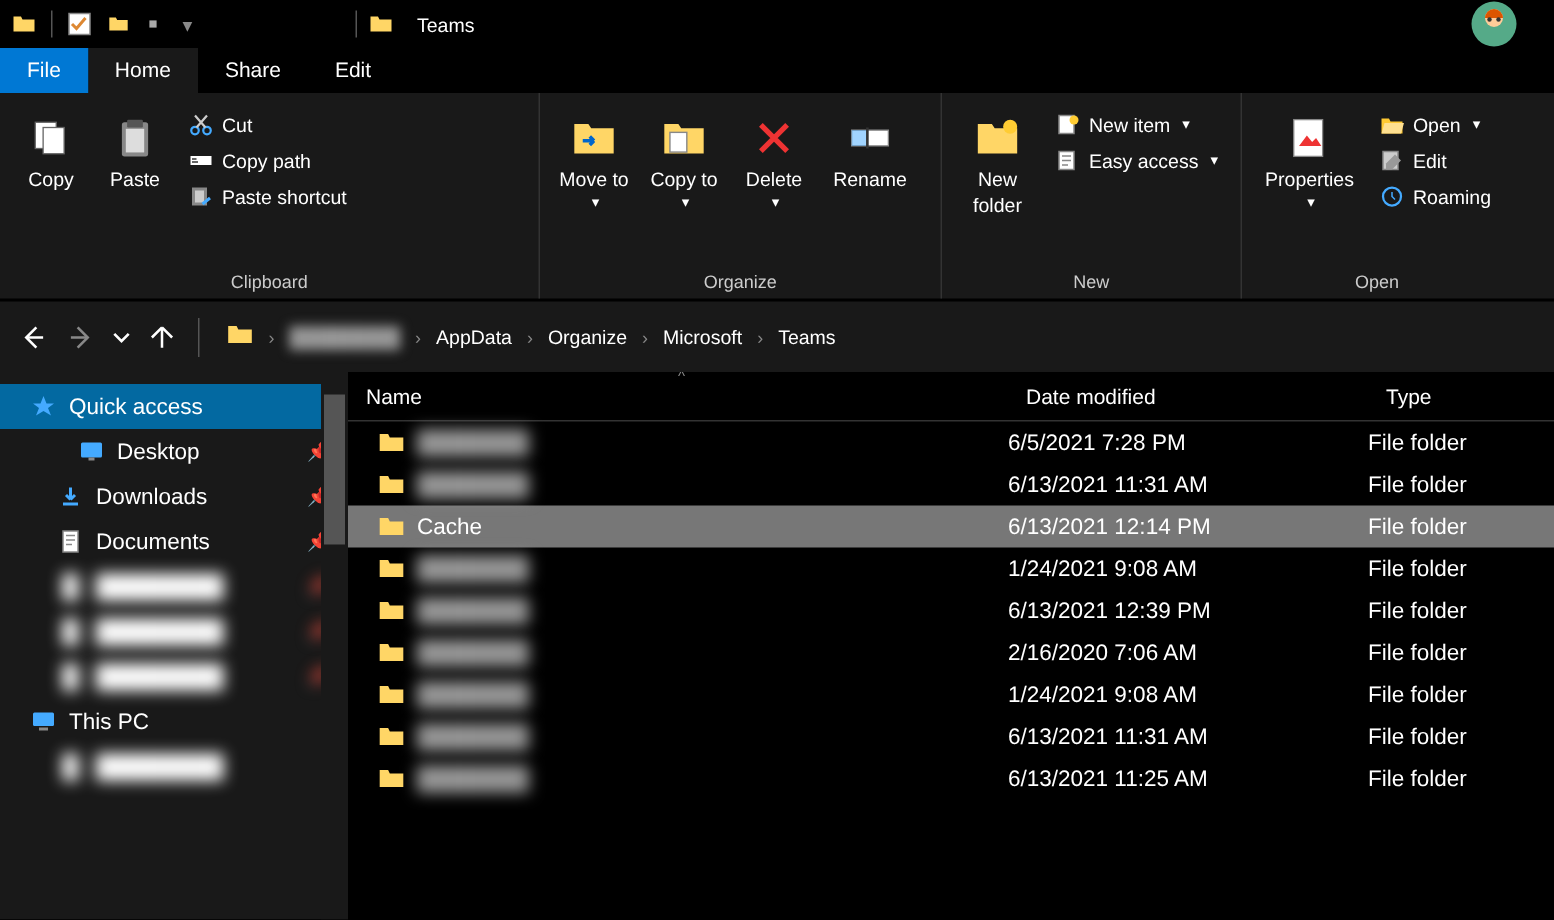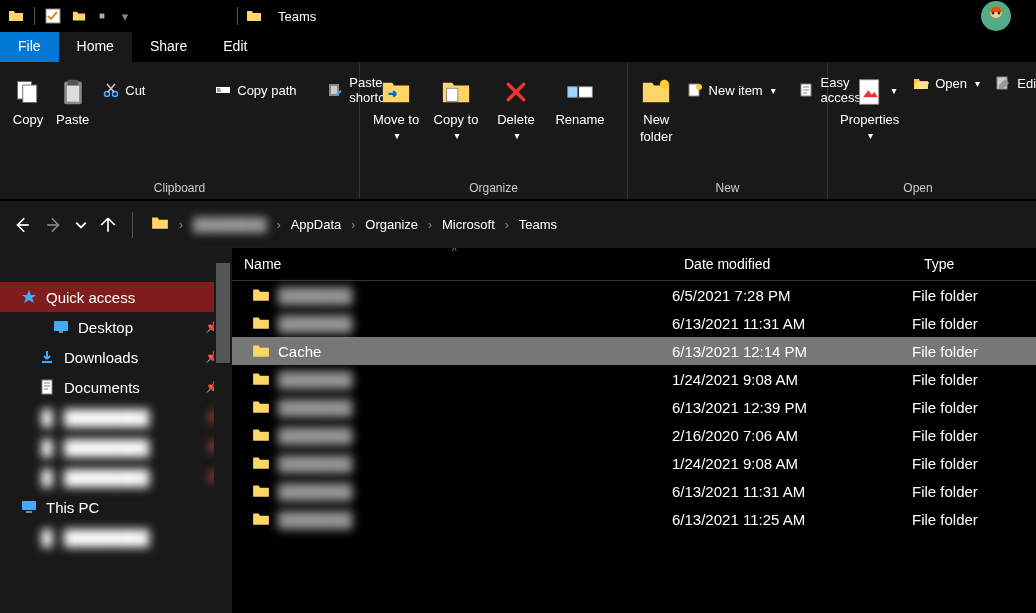--- a/index.html
+++ b/index.html
@@ -18,36 +18,36 @@
     .tab.active { background: #191919; }
     
     .ribbon { height: 138px; background: #191919; display: flex; border-bottom: 1px solid #000; }
     .ribbon-group { display: flex; flex-direction: column; border-right: 1px solid #333; padding: 4px 8px 2px; }
     .ribbon-group-content { display: flex; flex: 1; align-items: flex-start; gap: 4px; padding-top: 6px; }
     .ribbon-group-label { text-align: center; font-size: 12px; color: #ccc; padding: 2px 0; }
     .rbtn-large { display: flex; flex-direction: column; align-items: center; justify-content: flex-start; width: 64px; padding: 4px; cursor: pointer; font-size: 13px; text-align: center; line-height: 1.3; }
     .rbtn-large .ricon { width: 32px; height: 32px; margin-bottom: 4px; display: flex; align-items: center; justify-content: center; }
     .rbtn-small { display: flex; align-items: center; padding: 3px 6px; cursor: pointer; font-size: 13px; gap: 6px; min-width: 110px; }
     .rbtn-small .ricon { width: 16px; height: 16px; display: flex; align-items: center; justify-content: center; }
-    .rcol { display: flex; flex-direction: row; gap: 2px; }
+    .rcol { display: flex; flex-direction: column; gap: 2px; }
     .chev { font-size: 10px; margin-left: 2px; }
     
     .navbar { height: 48px; background: #191919; display: flex; align-items: center; padding: 0 8px; gap: 4px; border-top: 1px solid #000; }
     .nav-btn { width: 28px; height: 28px; display: flex; align-items: center; justify-content: center; cursor: pointer; }
     .breadcrumb { display: flex; align-items: center; gap: 10px; margin-left: 8px; }
     .crumb { cursor: pointer; font-size: 13px; }
     .crumb-sep { color: #888; font-size: 12px; }
     .crumb-blur { filter: blur(4px); color: #999; }
     
     .content { display: flex; height: calc(613px - 32px - 30px - 138px - 48px); }
     
     .sidebar { width: 232px; background: #191919; padding: 8px 0; position: relative; }
     .sidebar::-webkit-scrollbar { width: 16px; }
     .side-item { display: flex; align-items: center; padding: 6px 12px 6px 20px; cursor: pointer; gap: 8px; font-size: 15px; }
-    .side-item.active { background: #7f1d1d; margin-top: 26px; }
+    .side-item.active { background: #0369a1; }
     .side-item .sicon { width: 18px; height: 18px; display: flex; align-items: center; justify-content: center; }
     .side-item .pin { margin-left: auto; color: #888; font-size: 12px; }
     .side-blur { filter: blur(5px); }
     .scrollbar { position: absolute; right: 0; top: 0; width: 18px; height: 100%; background: #191919; }
     .scroll-thumb { position: absolute; right: 2px; top: 15px; width: 14px; height: 100px; background: #555; }
     
     .filelist { flex: 1; background: #000; overflow: hidden; }
     .fl-header { display: flex; padding: 8px 0; border-bottom: 1px solid #333; position: relative; background: #000; }
     .fl-header .col { padding: 0 12px; font-size: 14px; }
     .sort-ind { position: absolute; left: 220px; top: -2px; font-size: 10px; color: #888; }

